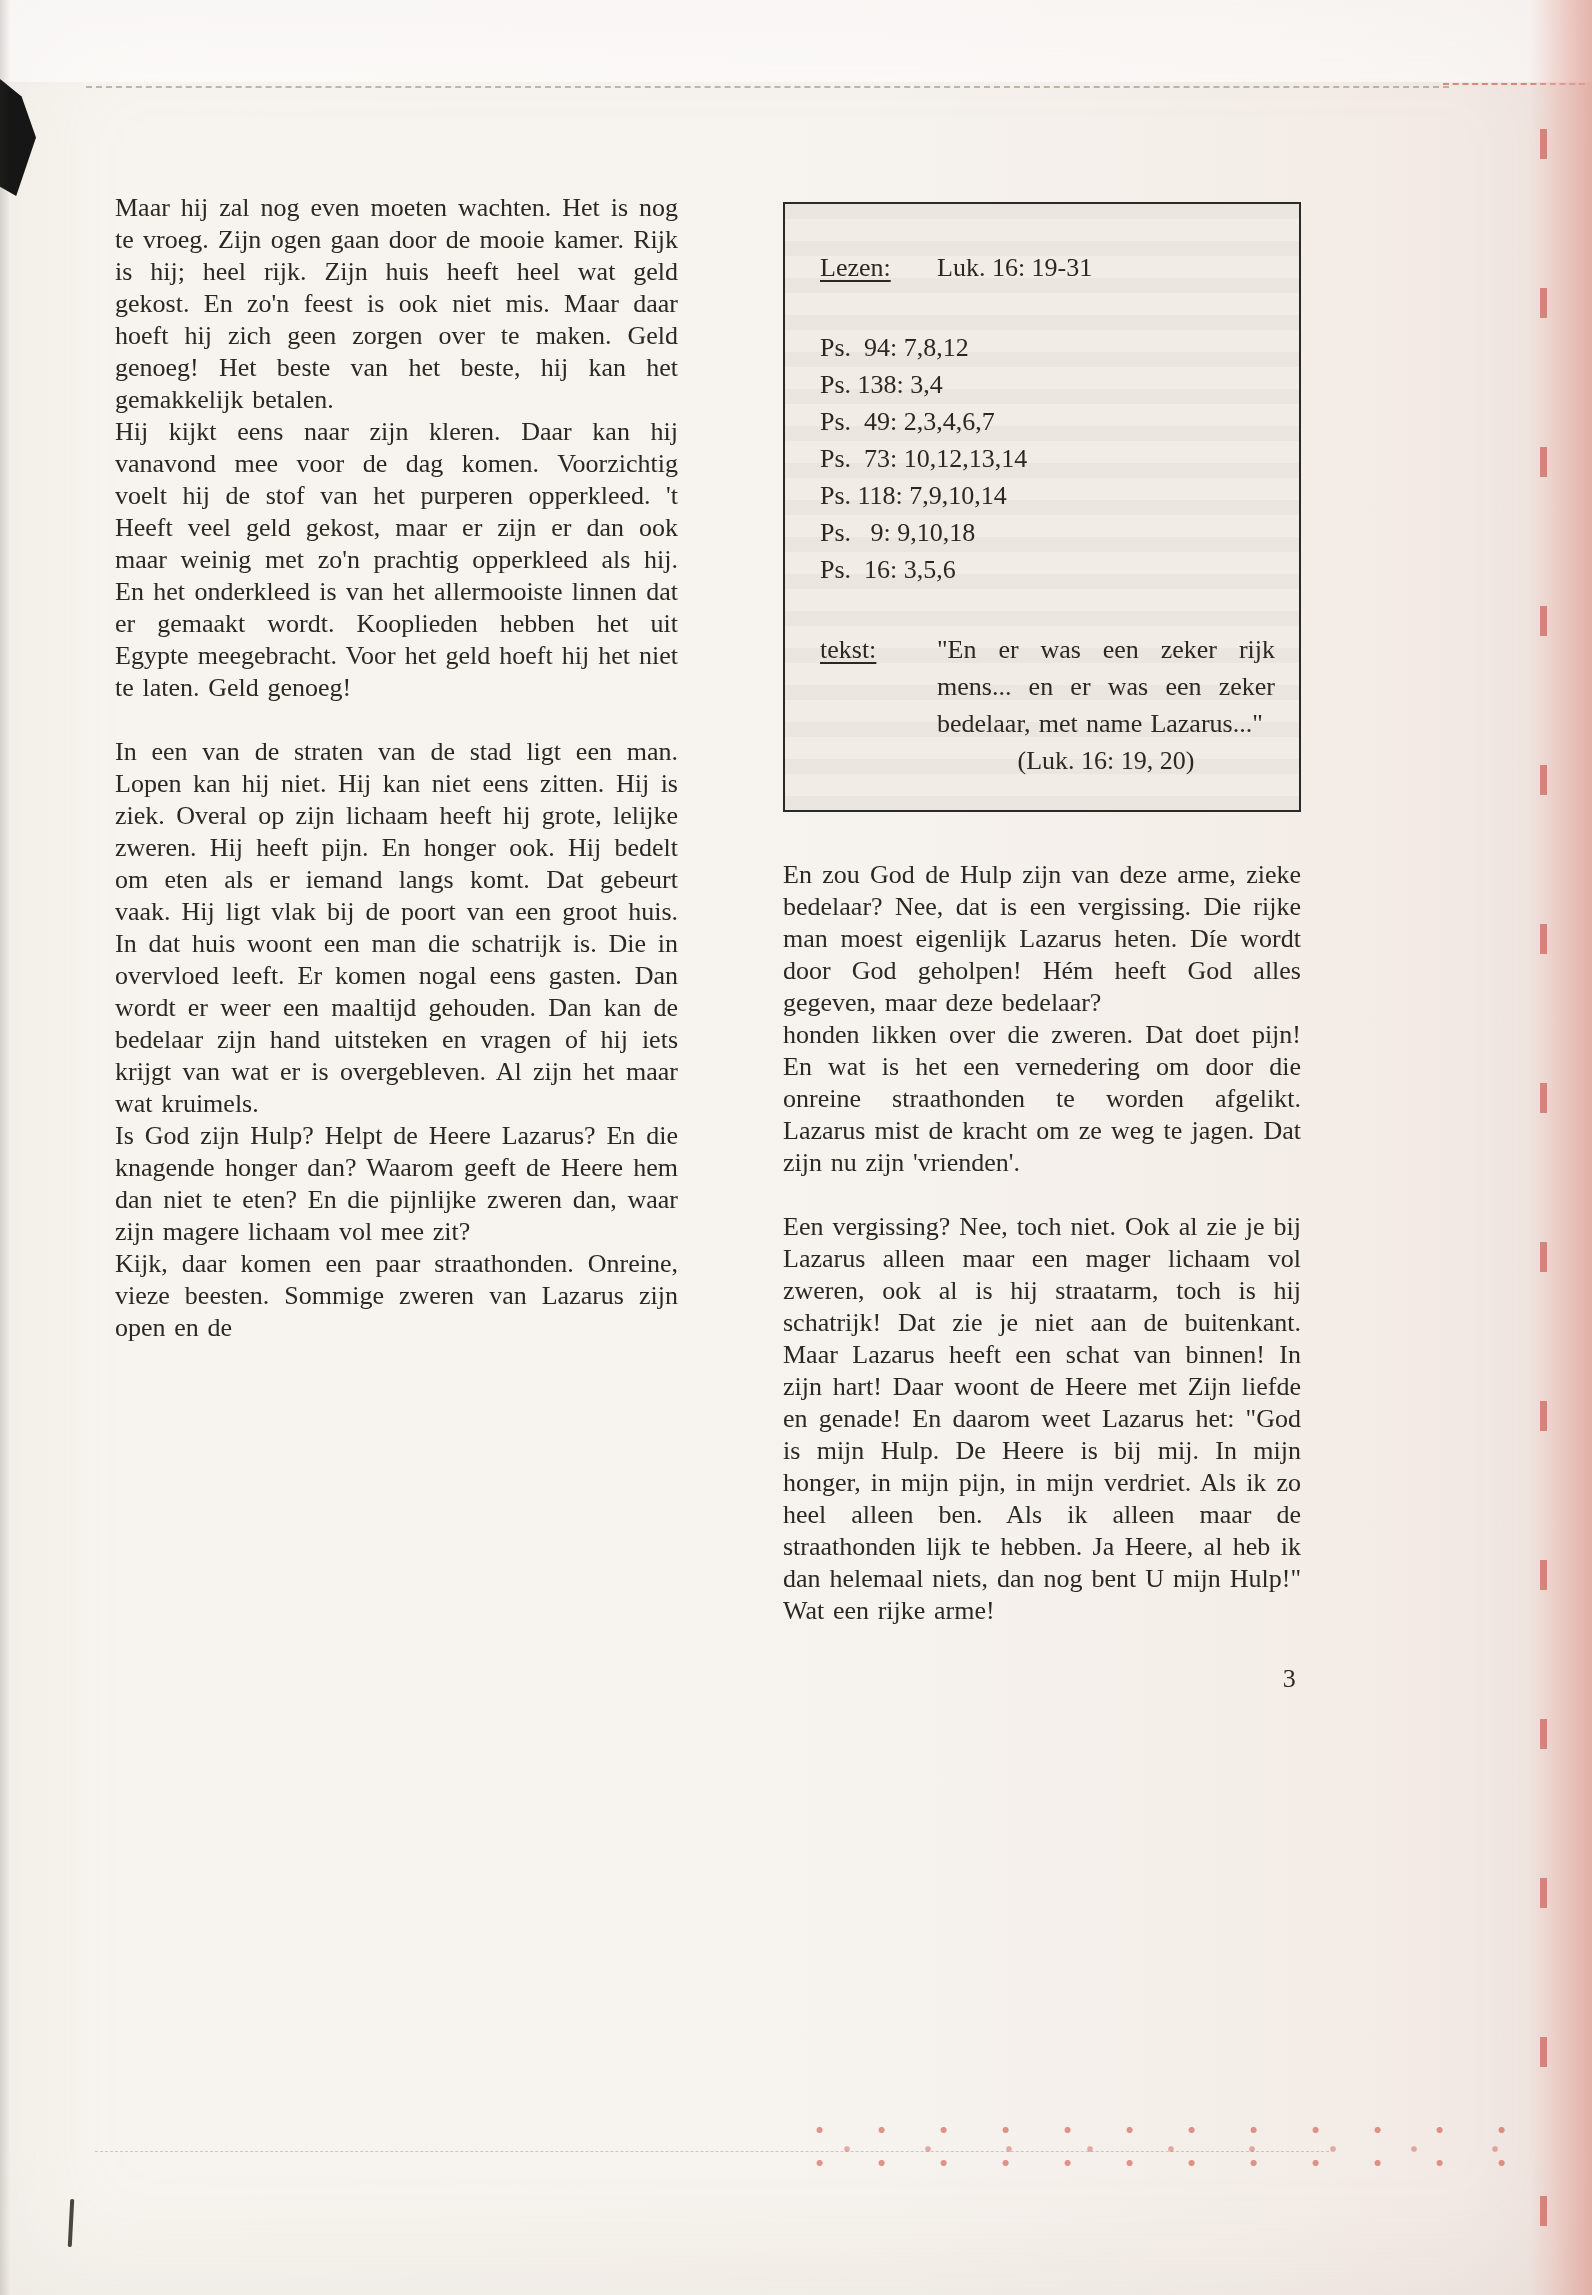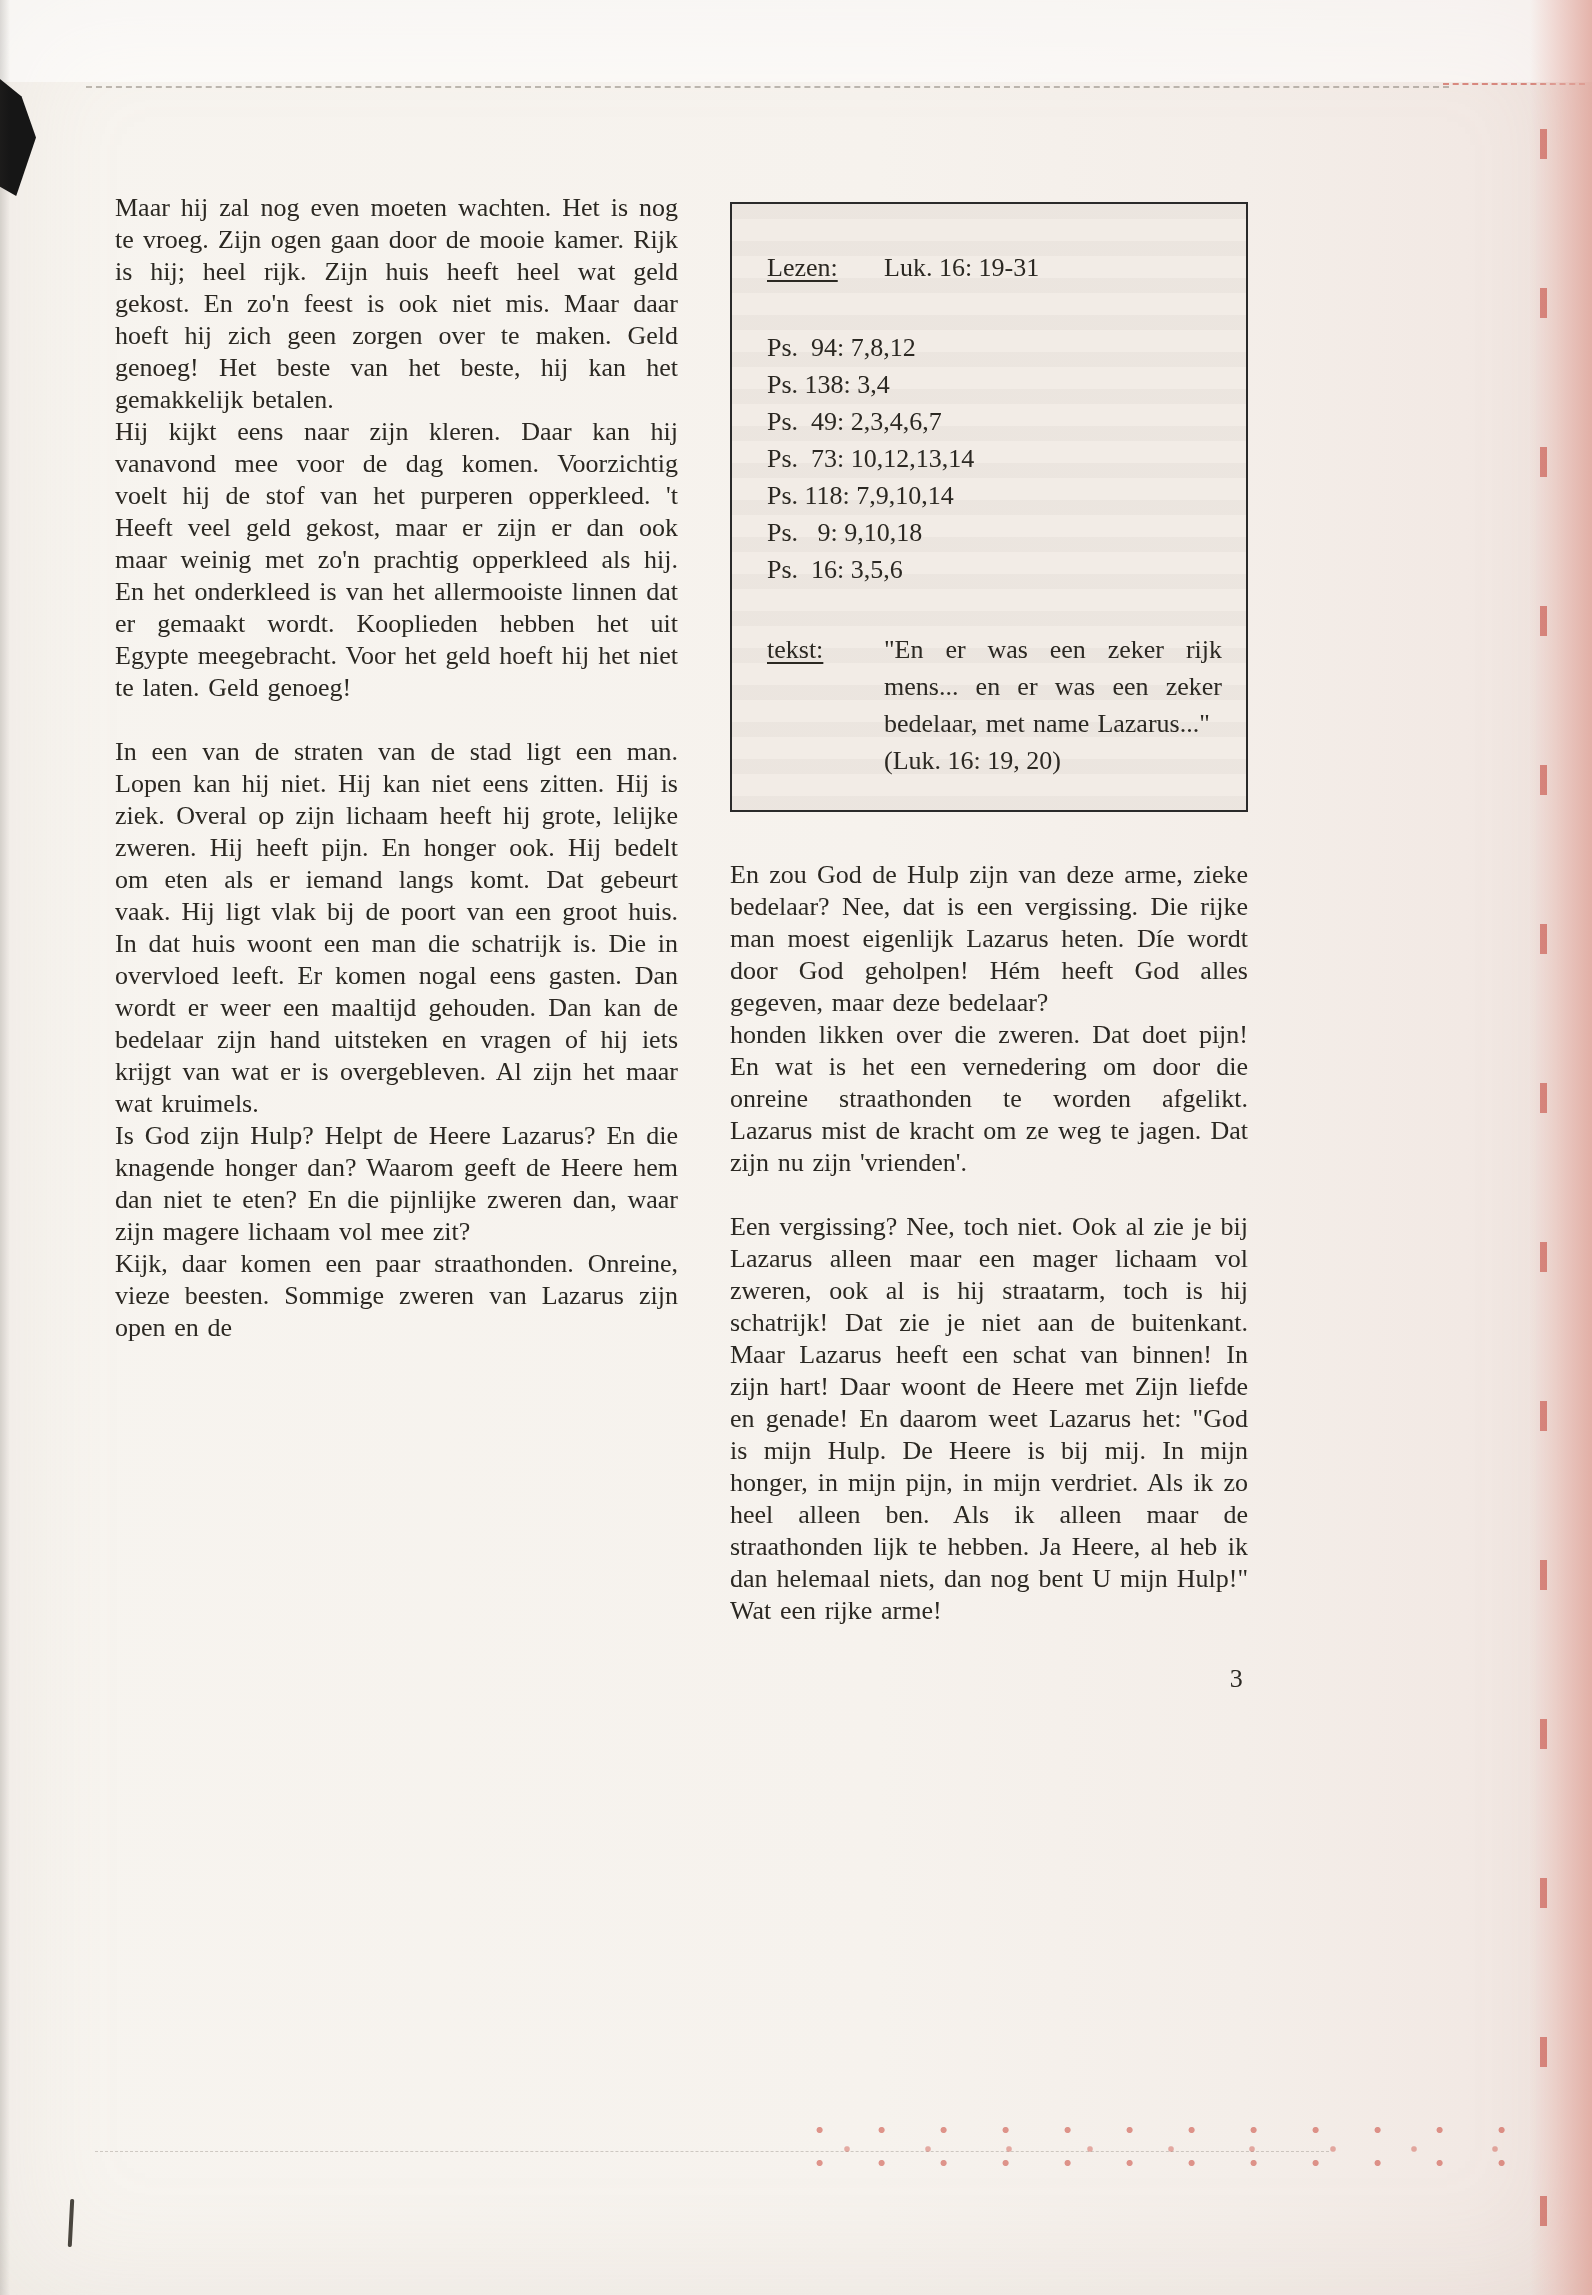--- a/index.html
+++ b/index.html
@@ -61,21 +61,21 @@
       radial-gradient(circle at 36px 26px, rgba(198,54,40,0.38) 0 2.2px, transparent 3.5px);
     background-size: 62px 33px, 81px 45px;
   }
   .left-mark {
     position: absolute; left: 69px; top: 2199px; width: 4.3px; height: 48px;
     background: #4a463f; border-radius: 1.7px; transform: rotate(3deg);
   }
   
   .content {
     position: absolute; left: 115px; top: 192px; width: 1199px;
-    display: flex; gap: 52px;
+    display: flex; gap: 105px;
     color: #2b2822;
     font-size: 26px;
     line-height: 32px;
   }
   .col-left { width: 563px; }
   .col-right { width: 518px; padding-top: 10.4px; }
   .content p {
     margin: 0;
     text-align: justify;
     word-spacing: 2.2px;
@@ -93,21 +93,21 @@
   .box-row { display: flex; }
   .box-row + .box-row { margin-top: 43px; }
   .box-label {
     flex: 0 0 117px;
     text-decoration: underline;
     text-underline-offset: 3.5px;
   }
   .box-val { flex: 1 1 auto; }
   .psalm-line { white-space: pre; }
   .quote { text-align: justify; word-spacing: 1.7px; }
-  .ref { text-align: left; }
+  .ref { text-align: center; }
   .page-number {
     margin-top: 36px;
     text-align: right;
     padding-right: 5.2px;
   }
 </style>
 </head>
 <body>
 
 <div class="page">

